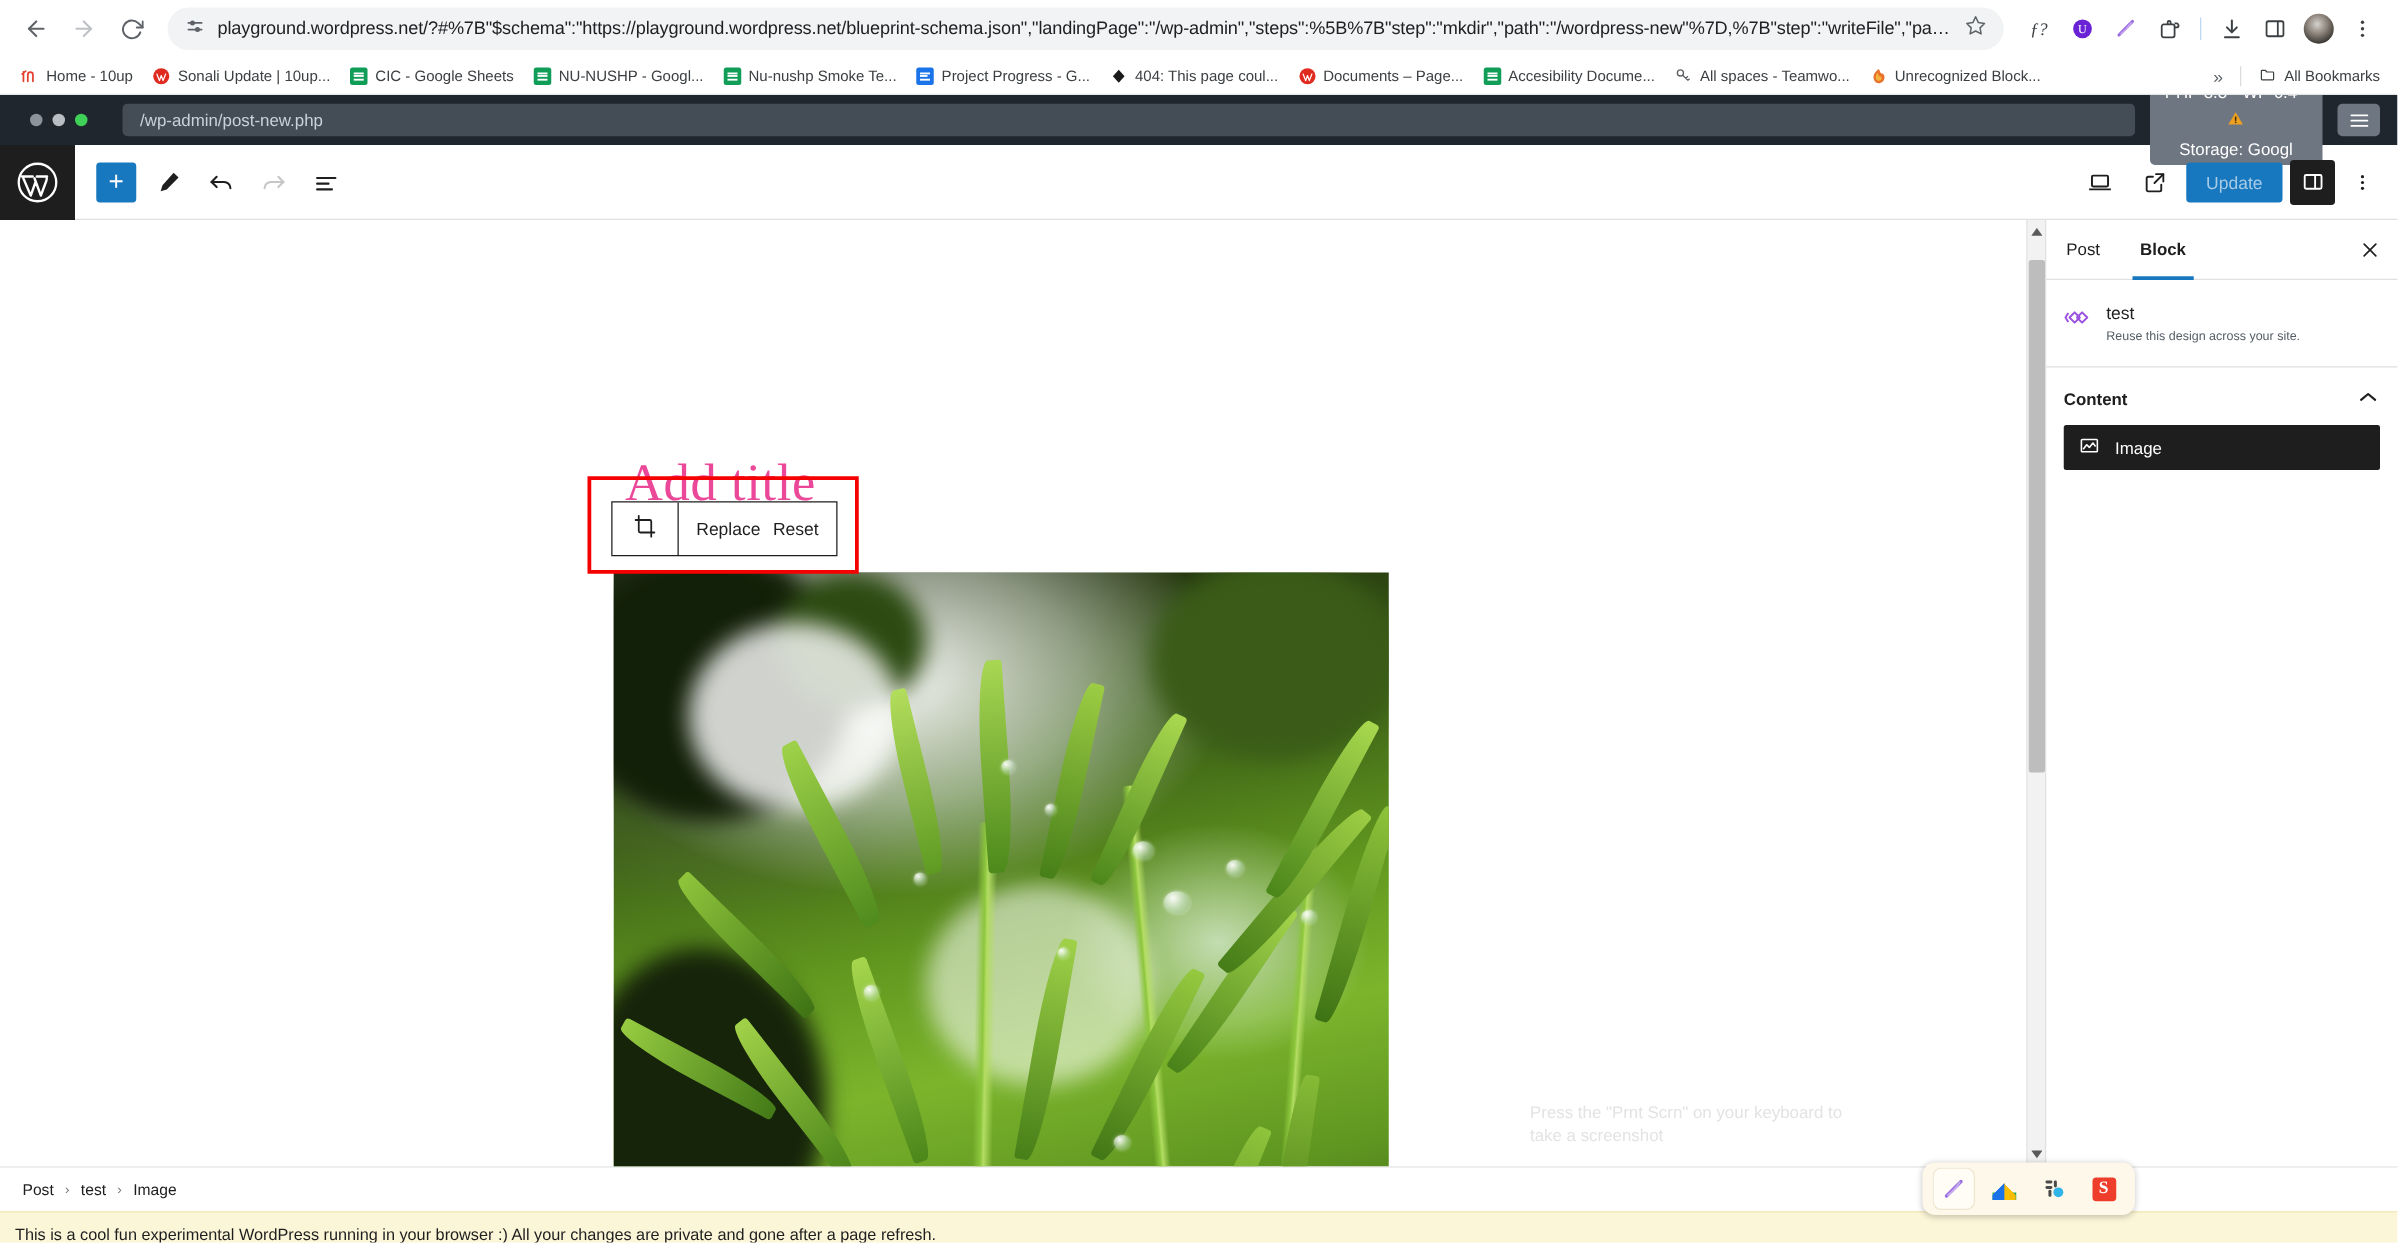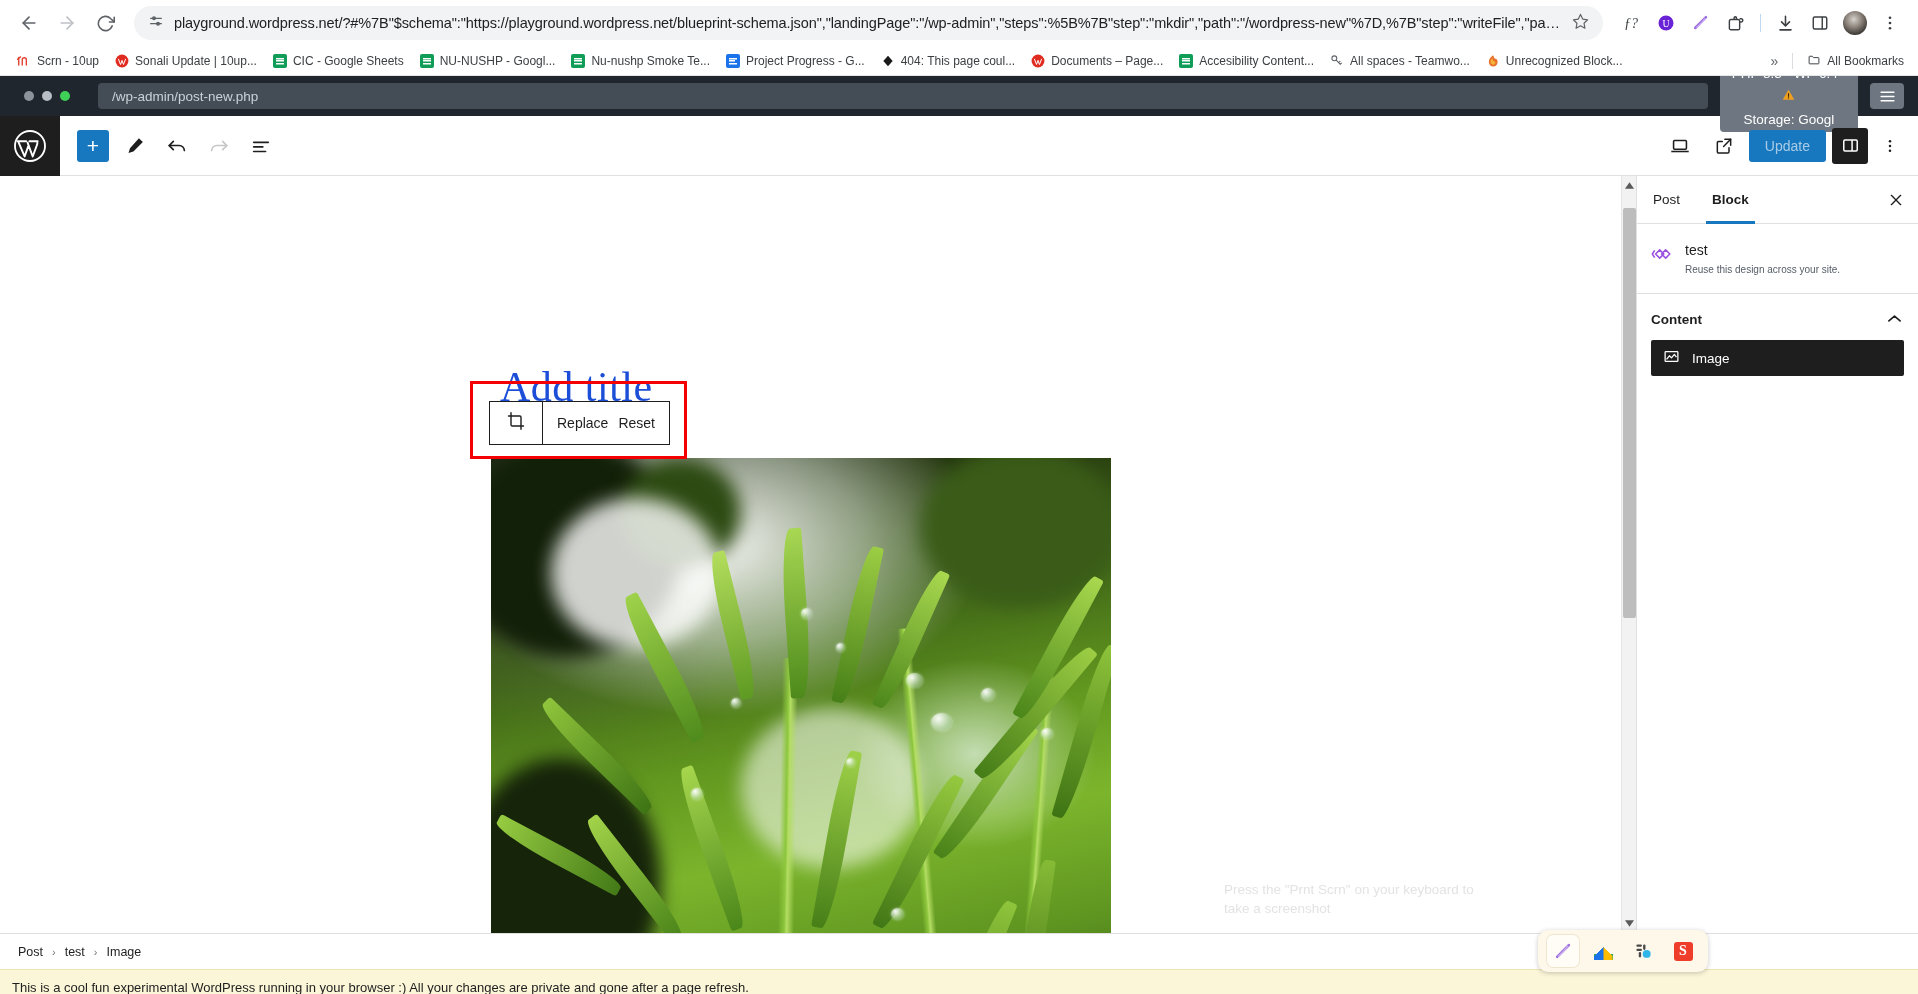--- a/index.html
+++ b/index.html
@@ -235,21 +235,21 @@
     flex: 1 1 auto;
     background: #ffffff;
     position: relative;
     overflow: hidden;
   }
   .post-title {
     position: absolute;
     left: 500px; top: 187px;
     font-family: "Liberation Serif", serif;
     font-size: 42px;
-    color: #1d4ed8;
+    color: #ec4899;
     letter-spacing: 0.5px;
   }
   .block-image {
     position: absolute;
     left: 491px; top: 282px;
     width: 620px; height: 616px;
     background:
       radial-gradient(ellipse 70% 45% at 36% 14%, rgba(255,255,255,0.95) 0%, rgba(240,246,240,0.5) 35%, rgba(0,0,0,0) 62%),
       radial-gradient(ellipse 28% 22% at 78% 48%, rgba(225,240,225,0.75) 0%, rgba(0,0,0,0) 70%),
       radial-gradient(ellipse 42% 30% at 15% 24%, rgba(90,105,70,0.55) 0%, rgba(0,0,0,0) 70%),
@@ -565,21 +565,21 @@
   </div>
 </div>
 
 <div class="bookmarks">
   <div class="bm">
     <span class="bm-ico ico-10up">
       <svg width="14" height="12" viewBox="0 0 24 20">
           <path d="M3 17 L3 4 M1 7 L6 3 M9 17 L9 8 M9 8 A3.5 3.5 0 0 1 16 8 L16 17" stroke="#e5402e" stroke-width="2.4" fill="none" stroke-linecap="round"></path>
         </svg>
     </span>
-    <span class="bm-label">Scrn - 10up</span>
+    <span class="bm-label">Home - 10up</span>
   </div>
   <div class="bm">
     <span class="bm-ico">
       <svg width="14" height="14" viewBox="0 0 24 24">
           <circle cx="12" cy="12" r="11" fill="#e02b20"></circle>
           <path d="M6 9 L9.5 18 L12 11 L14.5 18 L18 9" stroke="#fff" stroke-width="1.7" fill="none" stroke-linecap="round" stroke-linejoin="round"></path>
         </svg>
     </span>
     <span class="bm-label">Sonali Update | 10up...</span>
   </div>
@@ -611,21 +611,21 @@
     <span class="bm-ico">
       <svg width="14" height="14" viewBox="0 0 24 24">
           <circle cx="12" cy="12" r="11" fill="#e02b20"></circle>
           <path d="M6 9 L9.5 18 L12 11 L14.5 18 L18 9" stroke="#fff" stroke-width="1.7" fill="none" stroke-linecap="round" stroke-linejoin="round"></path>
         </svg>
     </span>
     <span class="bm-label">Documents – Page...</span>
   </div>
   <div class="bm">
     <span class="bm-ico ico-sheets"></span>
-    <span class="bm-label">Accesibility Content...</span>
+    <span class="bm-label">Accesibility Docume...</span>
   </div>
   <div class="bm">
     <span class="bm-ico ico-key">
       <svg width="13" height="13" viewBox="0 0 24 24" fill="none" stroke="#5f6368" stroke-width="2">
           <circle cx="8" cy="8" r="4.5"></circle>
           <path d="M11 11 L19 19 M16 16 L19 13 M19 19 L21.5 16.5"></path>
         </svg>
     </span>
     <span class="bm-label">All spaces - Teamwo...</span>
   </div>

